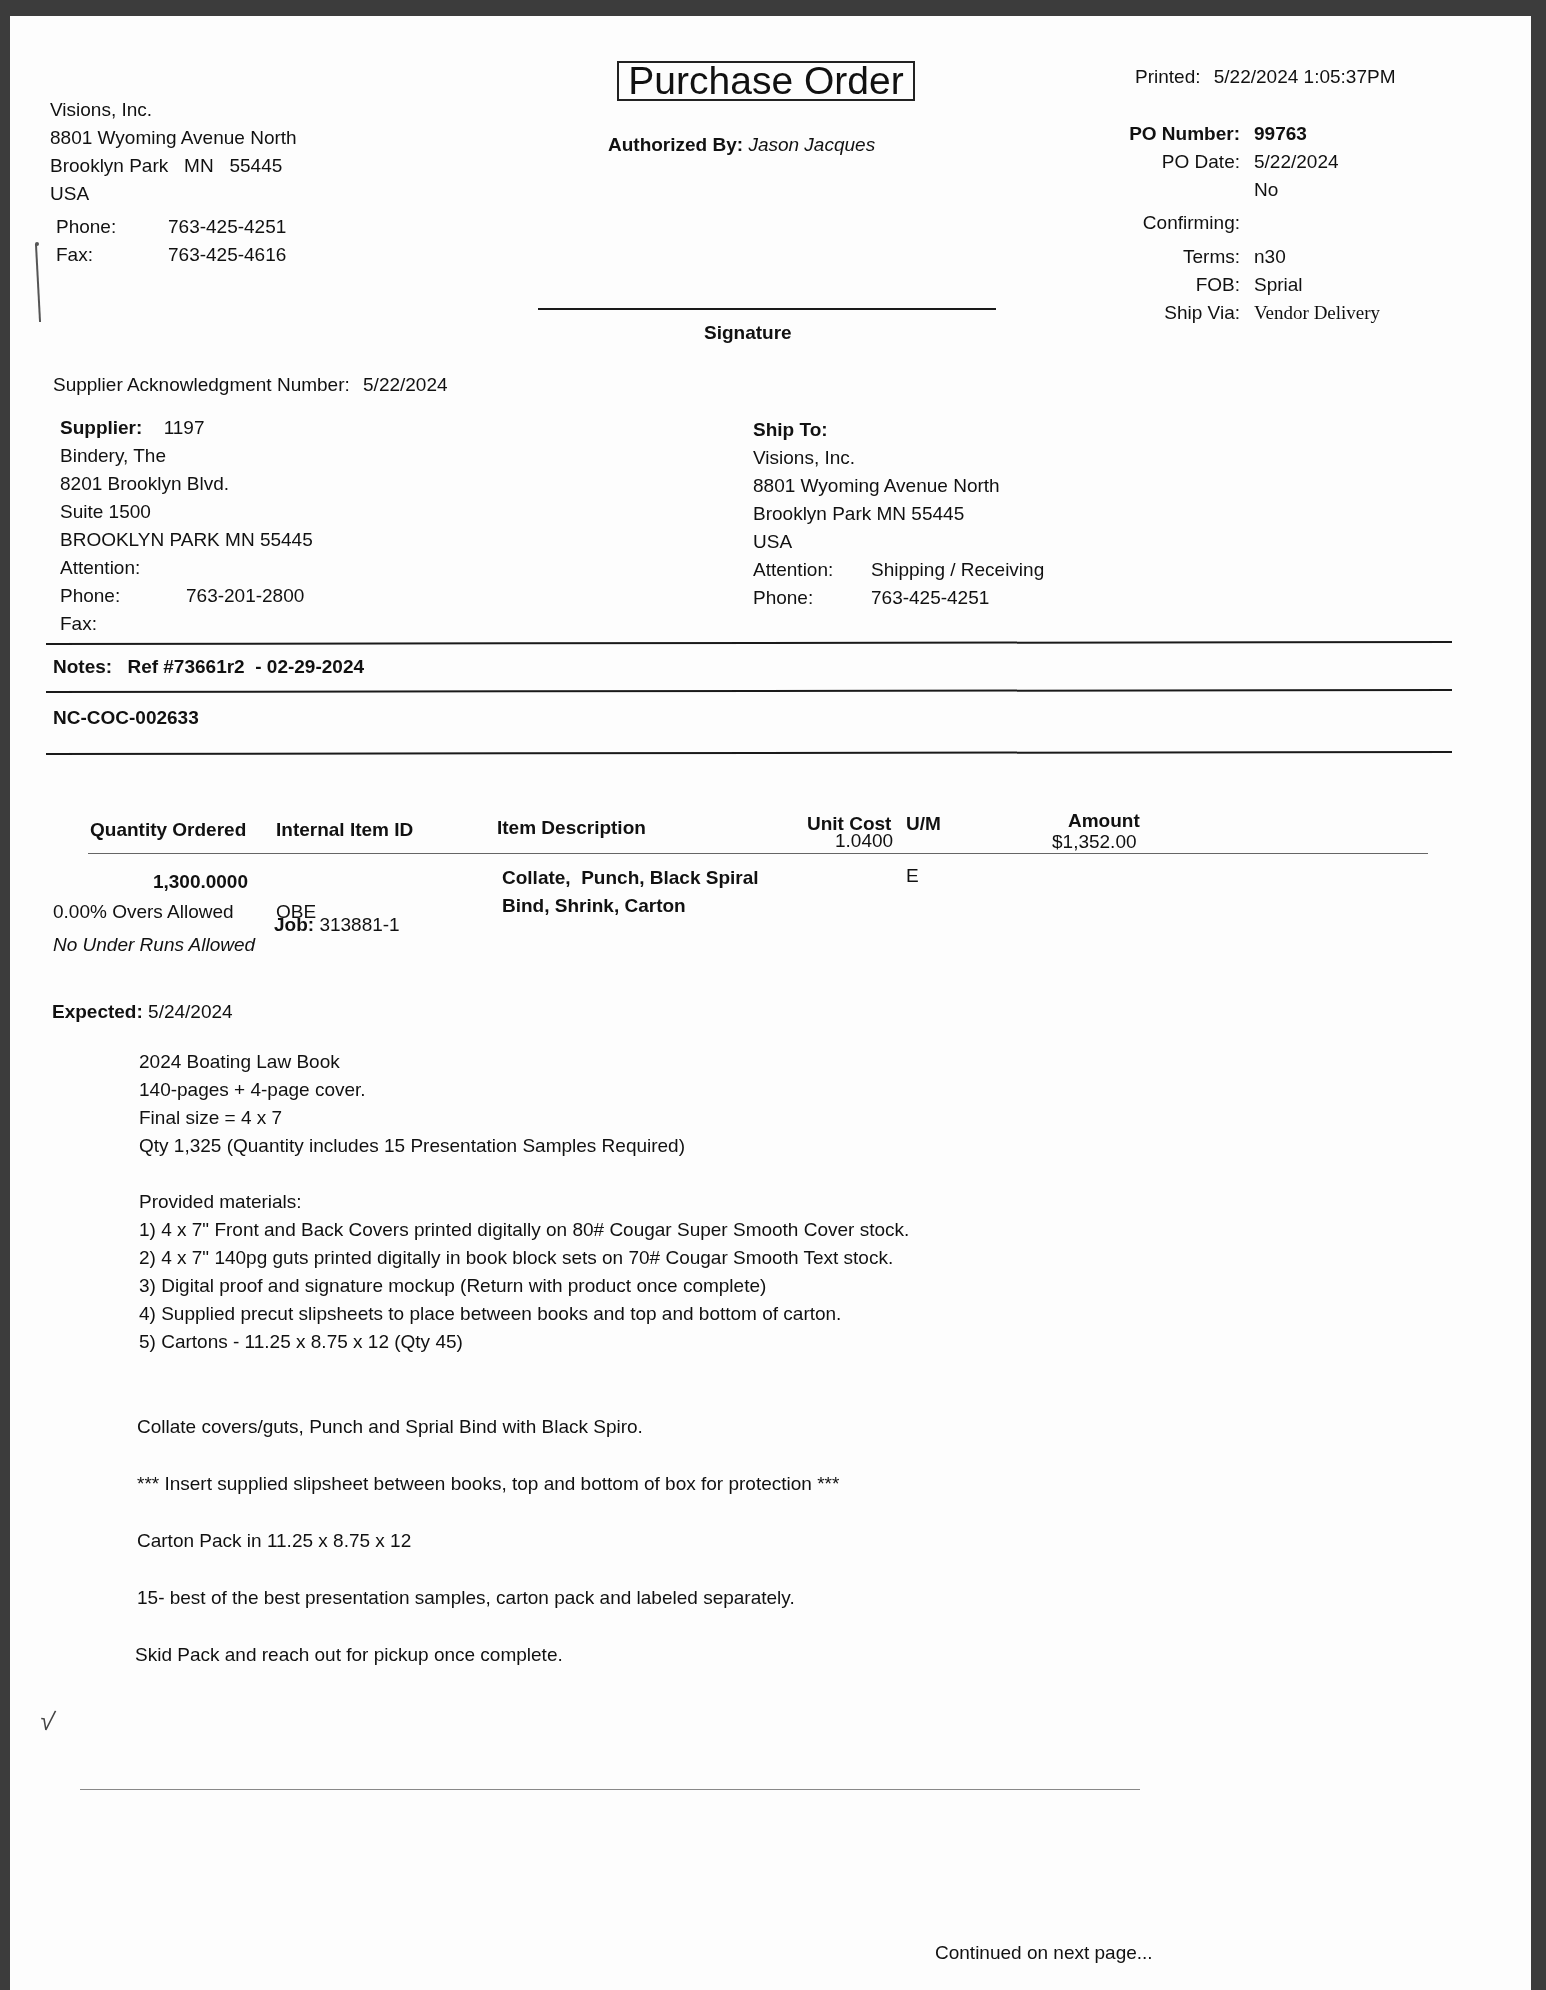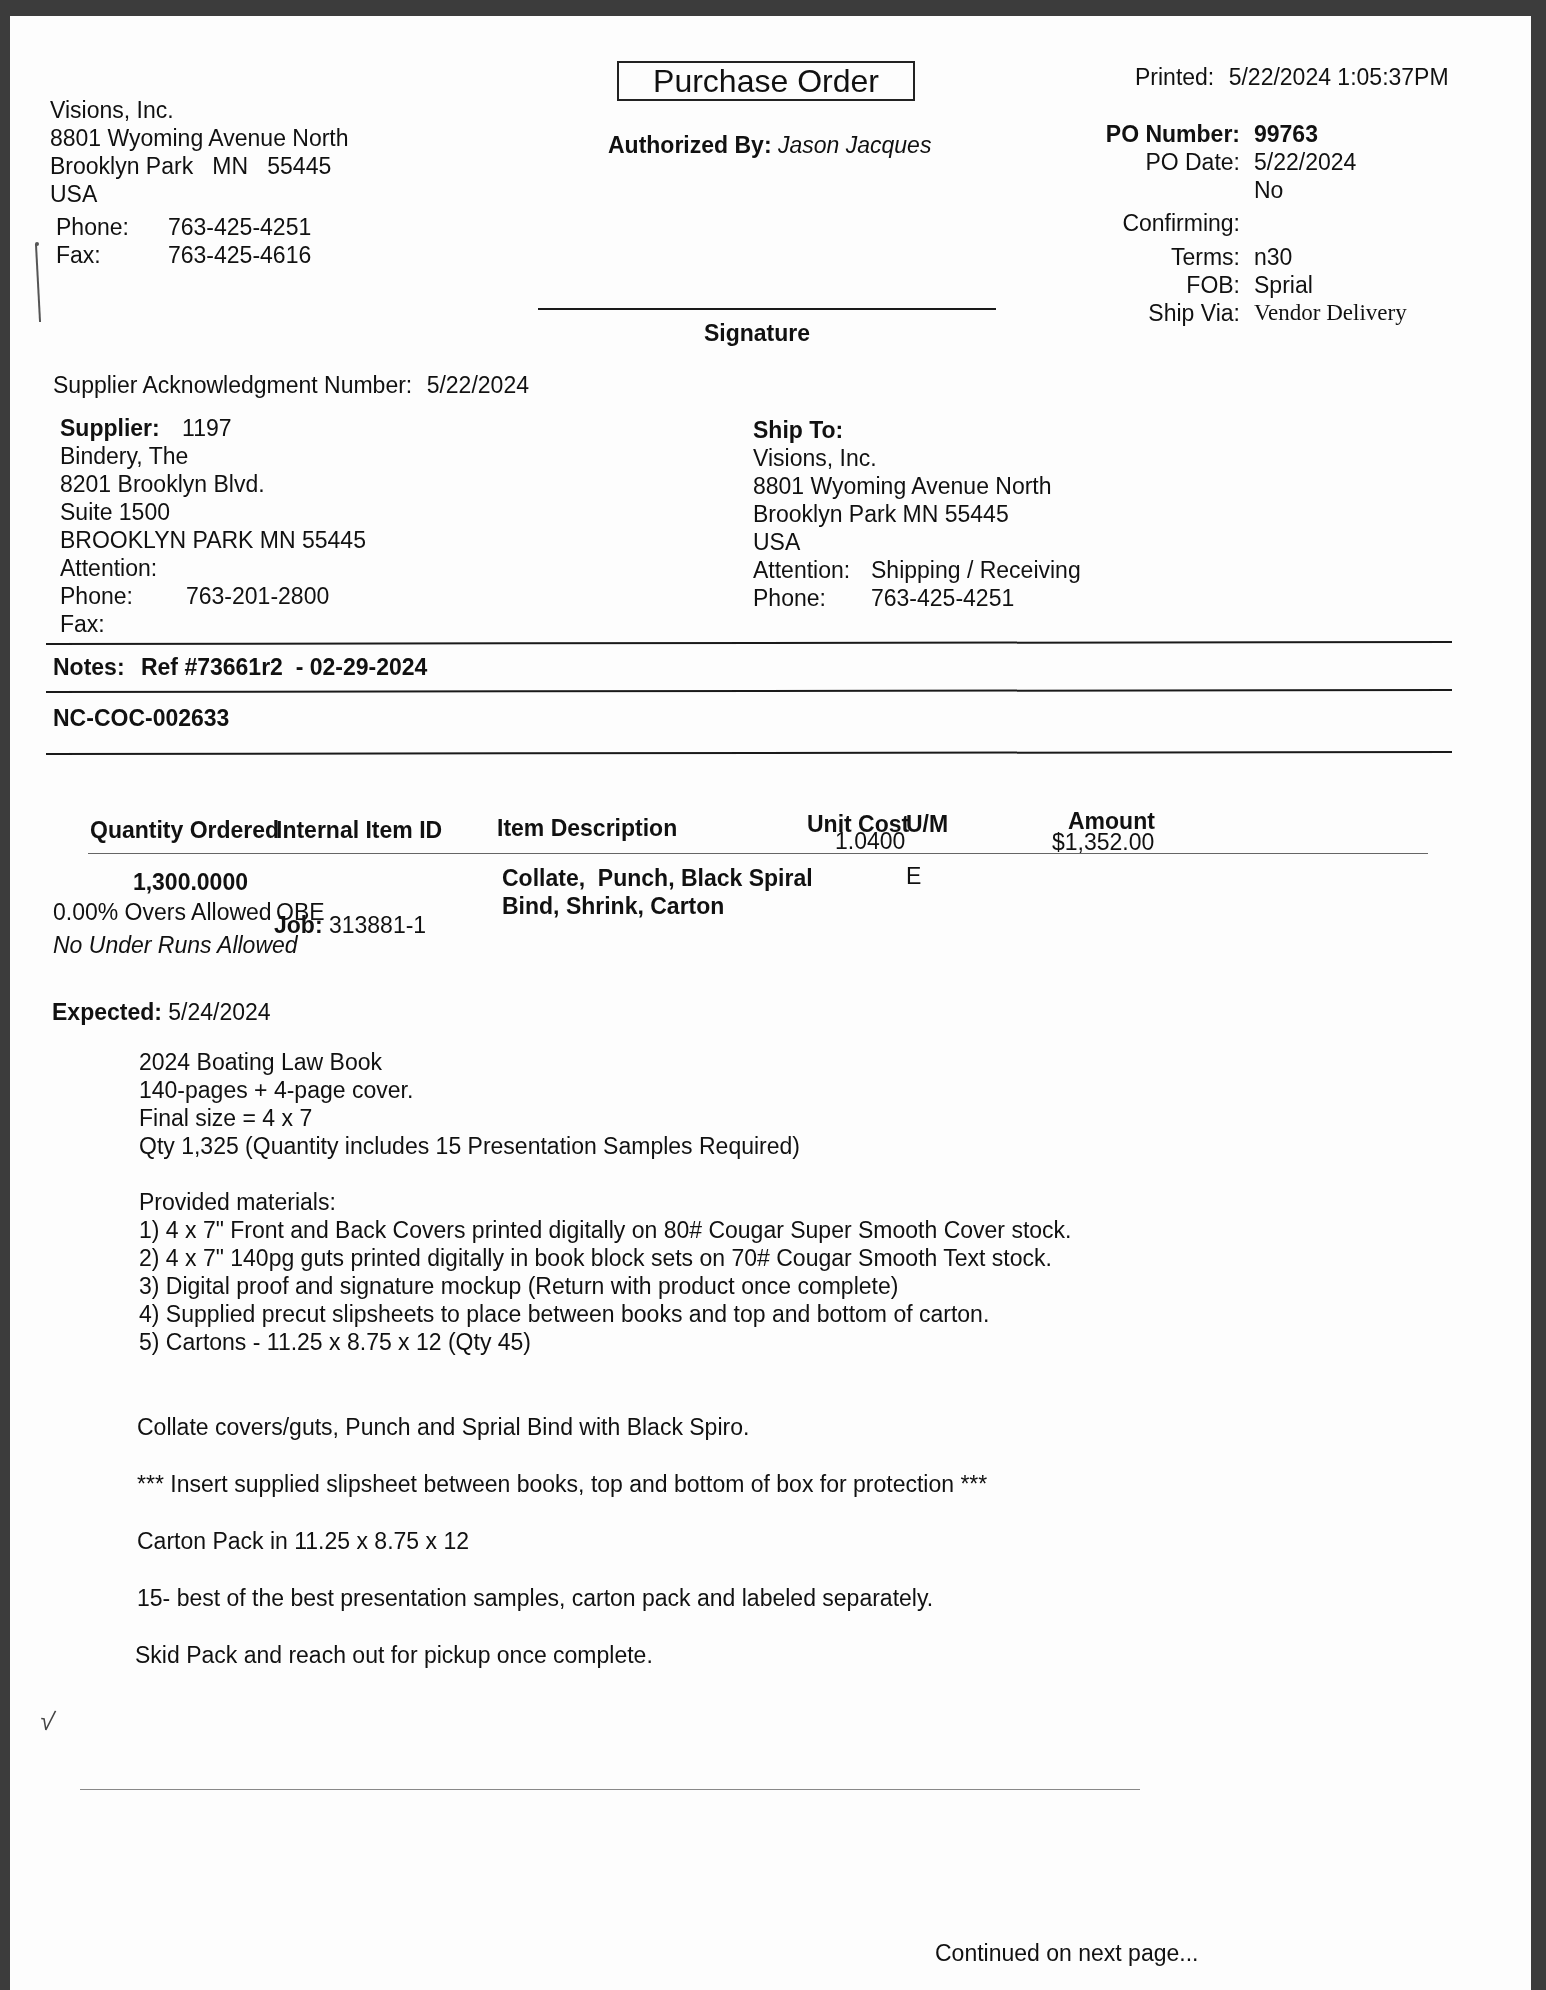--- a/index.html
+++ b/index.html
@@ -10,29 +10,29 @@
     overflow: hidden;
     font-family: "Liberation Sans", sans-serif;
     color: #111;
   }
   .page {
     position: absolute; left: 10px; top: 16px;
     width: 1521px; height: 1974px;
     background: #fdfdfd;
   }
   .abs { position: absolute; white-space: nowrap; }
-  .t22 { font-size: 23px; line-height: 28px; }
+  .t22 { font-size: 19px; line-height: 28px; }
   .b { font-weight: bold; }
   .i { font-style: italic; }
   .serif { font-family: "Liberation Serif", serif; }
 
   .title-box {
     left: 607px; top: 45px; width: 298px; height: 40px;
     border: 2px solid #222; box-sizing: border-box;
-    font-size: 32px; text-align: center; line-height: 36px;
+    font-size: 39px; text-align: center; line-height: 36px;
   }
   .right-label { text-align: right; display: inline-block; }
   .rule { position: absolute; height: 2px; background: #1a1a1a; }
   .rule.thin { height: 1px; background: #666; }
   .block-line { display: block; }
   .kv-row { display: flex; }
   .kv-row .k { width: 164px; }
   .mark { position: absolute; background: #555; }
 </style>
 </head>

